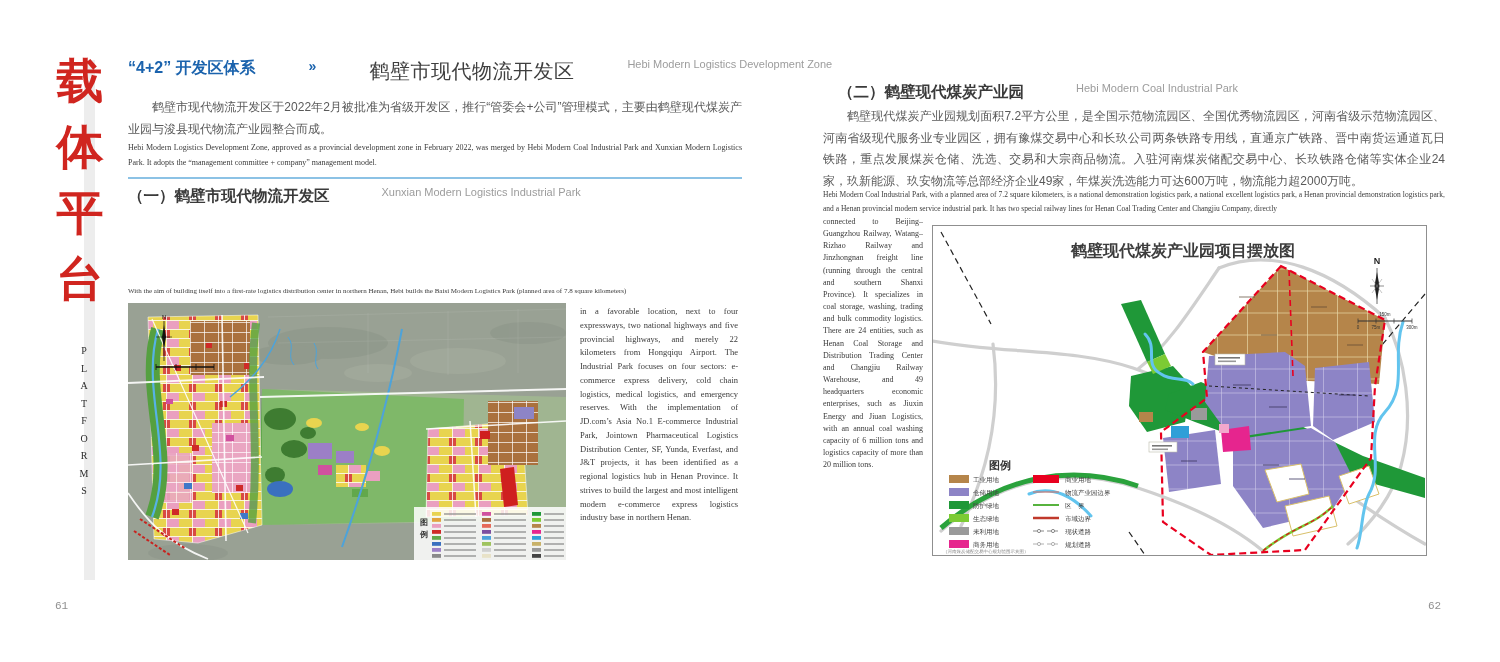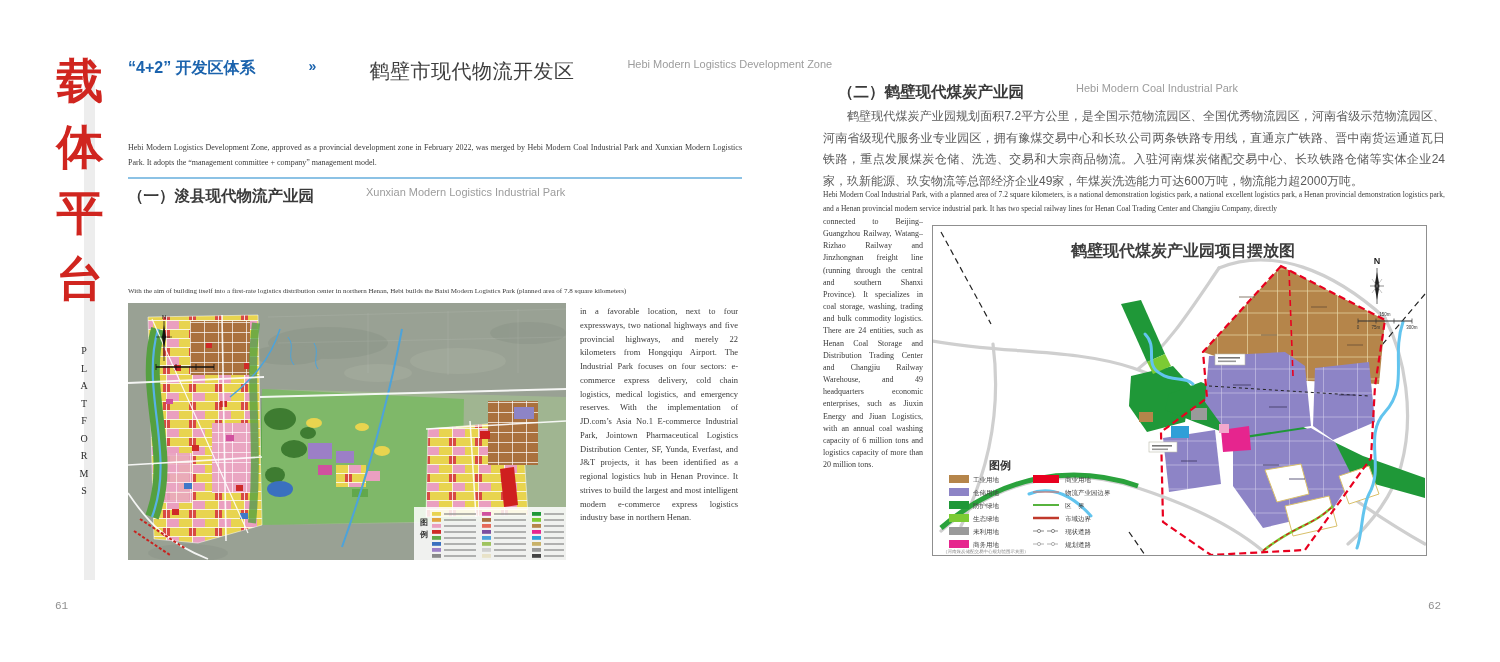--- a/index.html
+++ b/index.html
@@ -54,26 +54,27 @@
     <div>S</div>
   </div>
 
   <div class="hdr-row" style="left:128px;top:58px;">
     <span class="series">“4+2” 开发区体系</span>
     <span class="chev">»</span>
     <span class="title-cn">鹤壁市现代物流开发区</span>
     <span class="title-en">Hebi Modern Logistics Development Zone</span>
   </div>
 
+  <div class="cn-body" style="position:absolute;left:128px;top:97px;width:614px;">鹤壁市现代物流开发区于2022年2月被批准为省级开发区，推行“管委会+公司”管理模式，主要由鹤壁现代煤炭产业园与浚县现代物流产业园整合而成。</div>
   <div class="en-serif" style="position:absolute;left:128px;top:140px;width:614px;font-size:8px;line-height:1.9;">Hebi Modern Logistics Development Zone, approved as a provincial development zone in February 2022, was merged by Hebi Modern Coal Industrial Park and Xunxian Modern Logistics Park. It adopts the “management committee + company” management model.</div>
 
   <div class="divider" style="left:128px;top:177px;width:614px;"></div>
 
   <div class="hdr-row" style="left:128px;top:186px;">
-    <span class="sec-cn">（一）浚县现代物流产业园</span>
+    <span class="sec-cn">（一）鹤壁市现代物流开发区</span>
     <span class="sec-en">Xunxian Modern Logistics Industrial Park</span>
   </div>
 
 
   <div class="en-serif" style="position:absolute;left:128px;top:287px;width:660px;font-size:7px;white-space:nowrap;">With the aim of building itself into a first-rate logistics distribution center in northern Henan, Hebi builds the Baisi Modern Logistics Park (planned area of 7.8 square kilometers)</div>
 
   <div style="position:absolute;left:128px;top:303px;width:438px;height:257px;">
     <svg width="438" height="257" viewBox="0 0 438 257">
       <defs>
         <pattern id="pMix" width="26" height="18" patternUnits="userSpaceOnUse">

